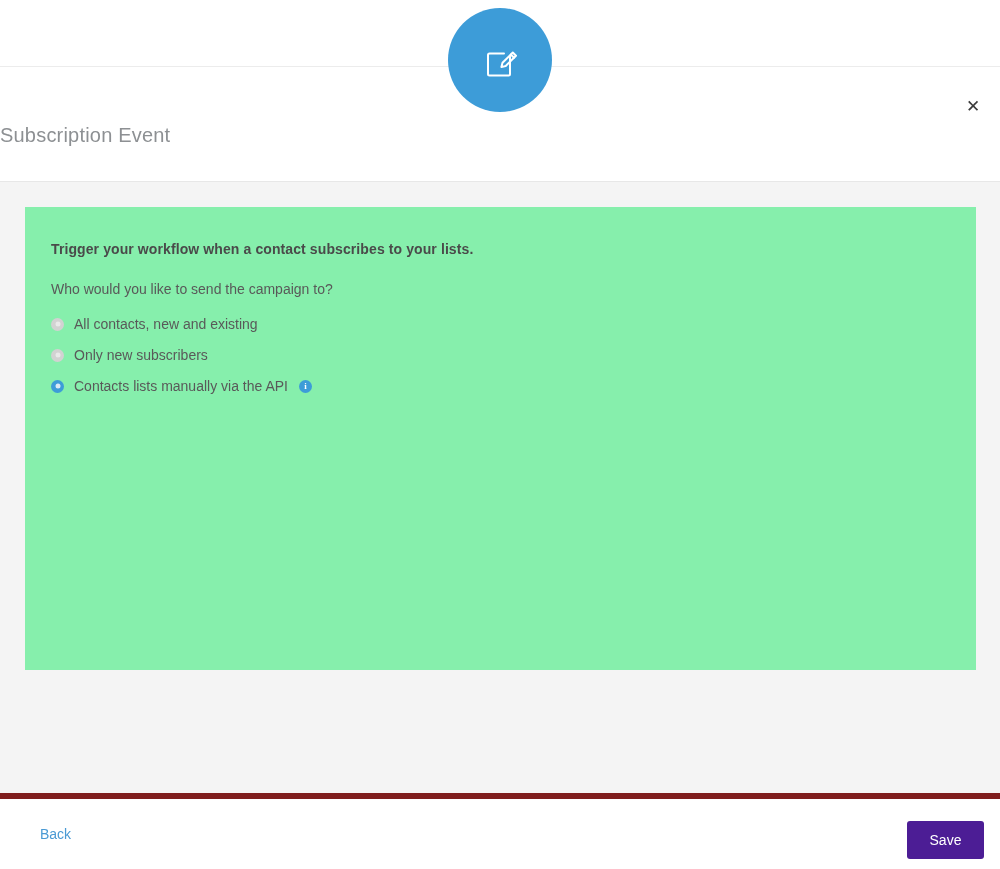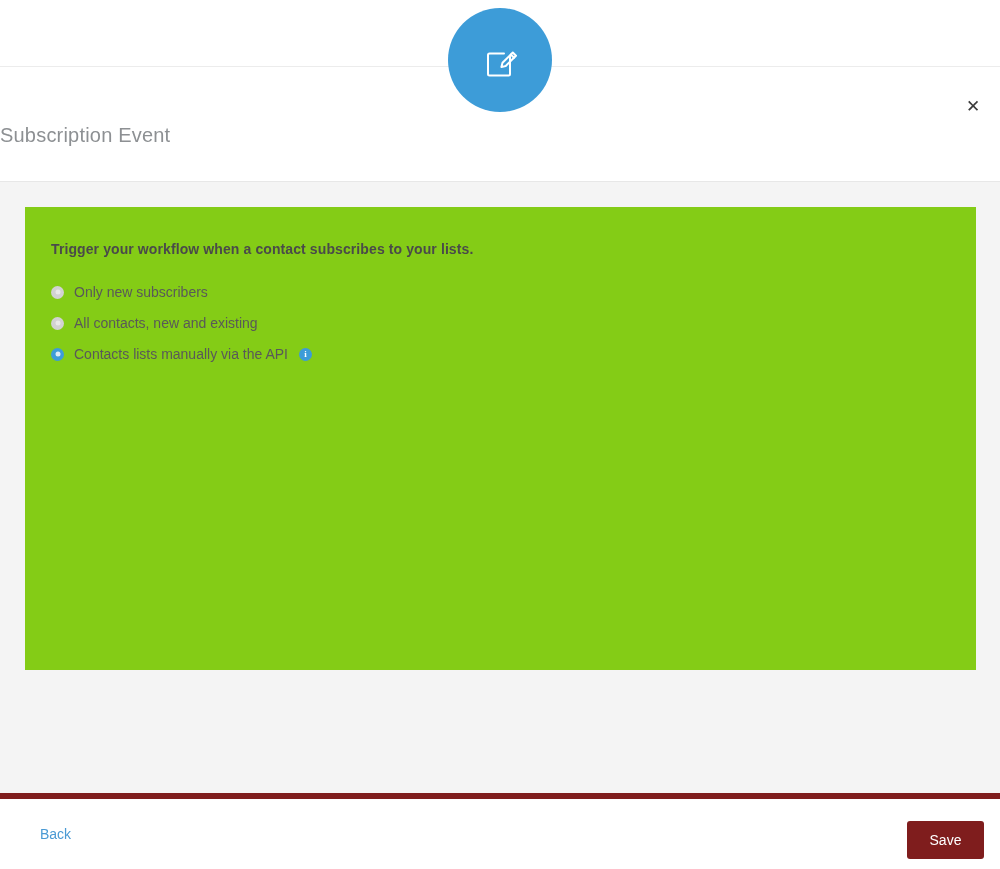--- a/index.html
+++ b/index.html
@@ -95,21 +95,21 @@
     width: 1000px;
     height: 611px;
     background: #f4f4f4;
   }
   .content-card {
     position: absolute;
     left: 25px;
     top: 25px;
     width: 951px;
     height: 463px;
-    background: #84cc16;
+    background: #86efac;
     box-sizing: border-box;
   }
   .card-inner {
     padding: 33px 0 0 26px;
   }
   .card-heading {
     font-size: 14px;
     font-weight: bold;
     color: #4a4a4a;
     line-height: 18px;
@@ -209,21 +209,21 @@
     text-decoration: none;
     line-height: 18px;
     cursor: pointer;
   }
   .save-btn {
     position: absolute;
     left: 907px;
     top: 22px;
     width: 77px;
     height: 38px;
-    background: #7f1d1d;
+    background: #4c1d95;
     border: none;
     border-radius: 3px;
     color: #ffffff;
     font-size: 14px;
     font-family: "Liberation Sans", sans-serif;
     cursor: pointer;
     padding: 0;
   }
 </style>
 </head>
@@ -245,31 +245,32 @@
     <div class="header-title">Subscription Event</div>
 
     <div class="close-btn">✕</div>
   </div>
 
   <div class="modal-body">
     <div class="content-card">
       <div class="card-inner">
 
         <div class="card-heading">Trigger your workflow when a contact subscribes to your lists.</div>
+        <div class="card-question">Who would you like to send the campaign to?</div>
 
         <ul class="radio-list">
+
+          <li class="radio-row">
+            <span class="radio-mark"></span>
+            <span class="radio-label">All contacts, new and existing</span>
+          </li>
 
           <li class="radio-row">
             <span class="radio-mark"></span>
             <span class="radio-label">Only new subscribers</span>
-          </li>
-
-          <li class="radio-row">
-            <span class="radio-mark"></span>
-            <span class="radio-label">All contacts, new and existing</span>
           </li>
 
           <li class="radio-row selected">
             <span class="radio-mark"></span>
             <span class="radio-label">Contacts lists manually via the API</span>
             <span class="info-icon">i</span>
           </li>
 
         </ul>
 

